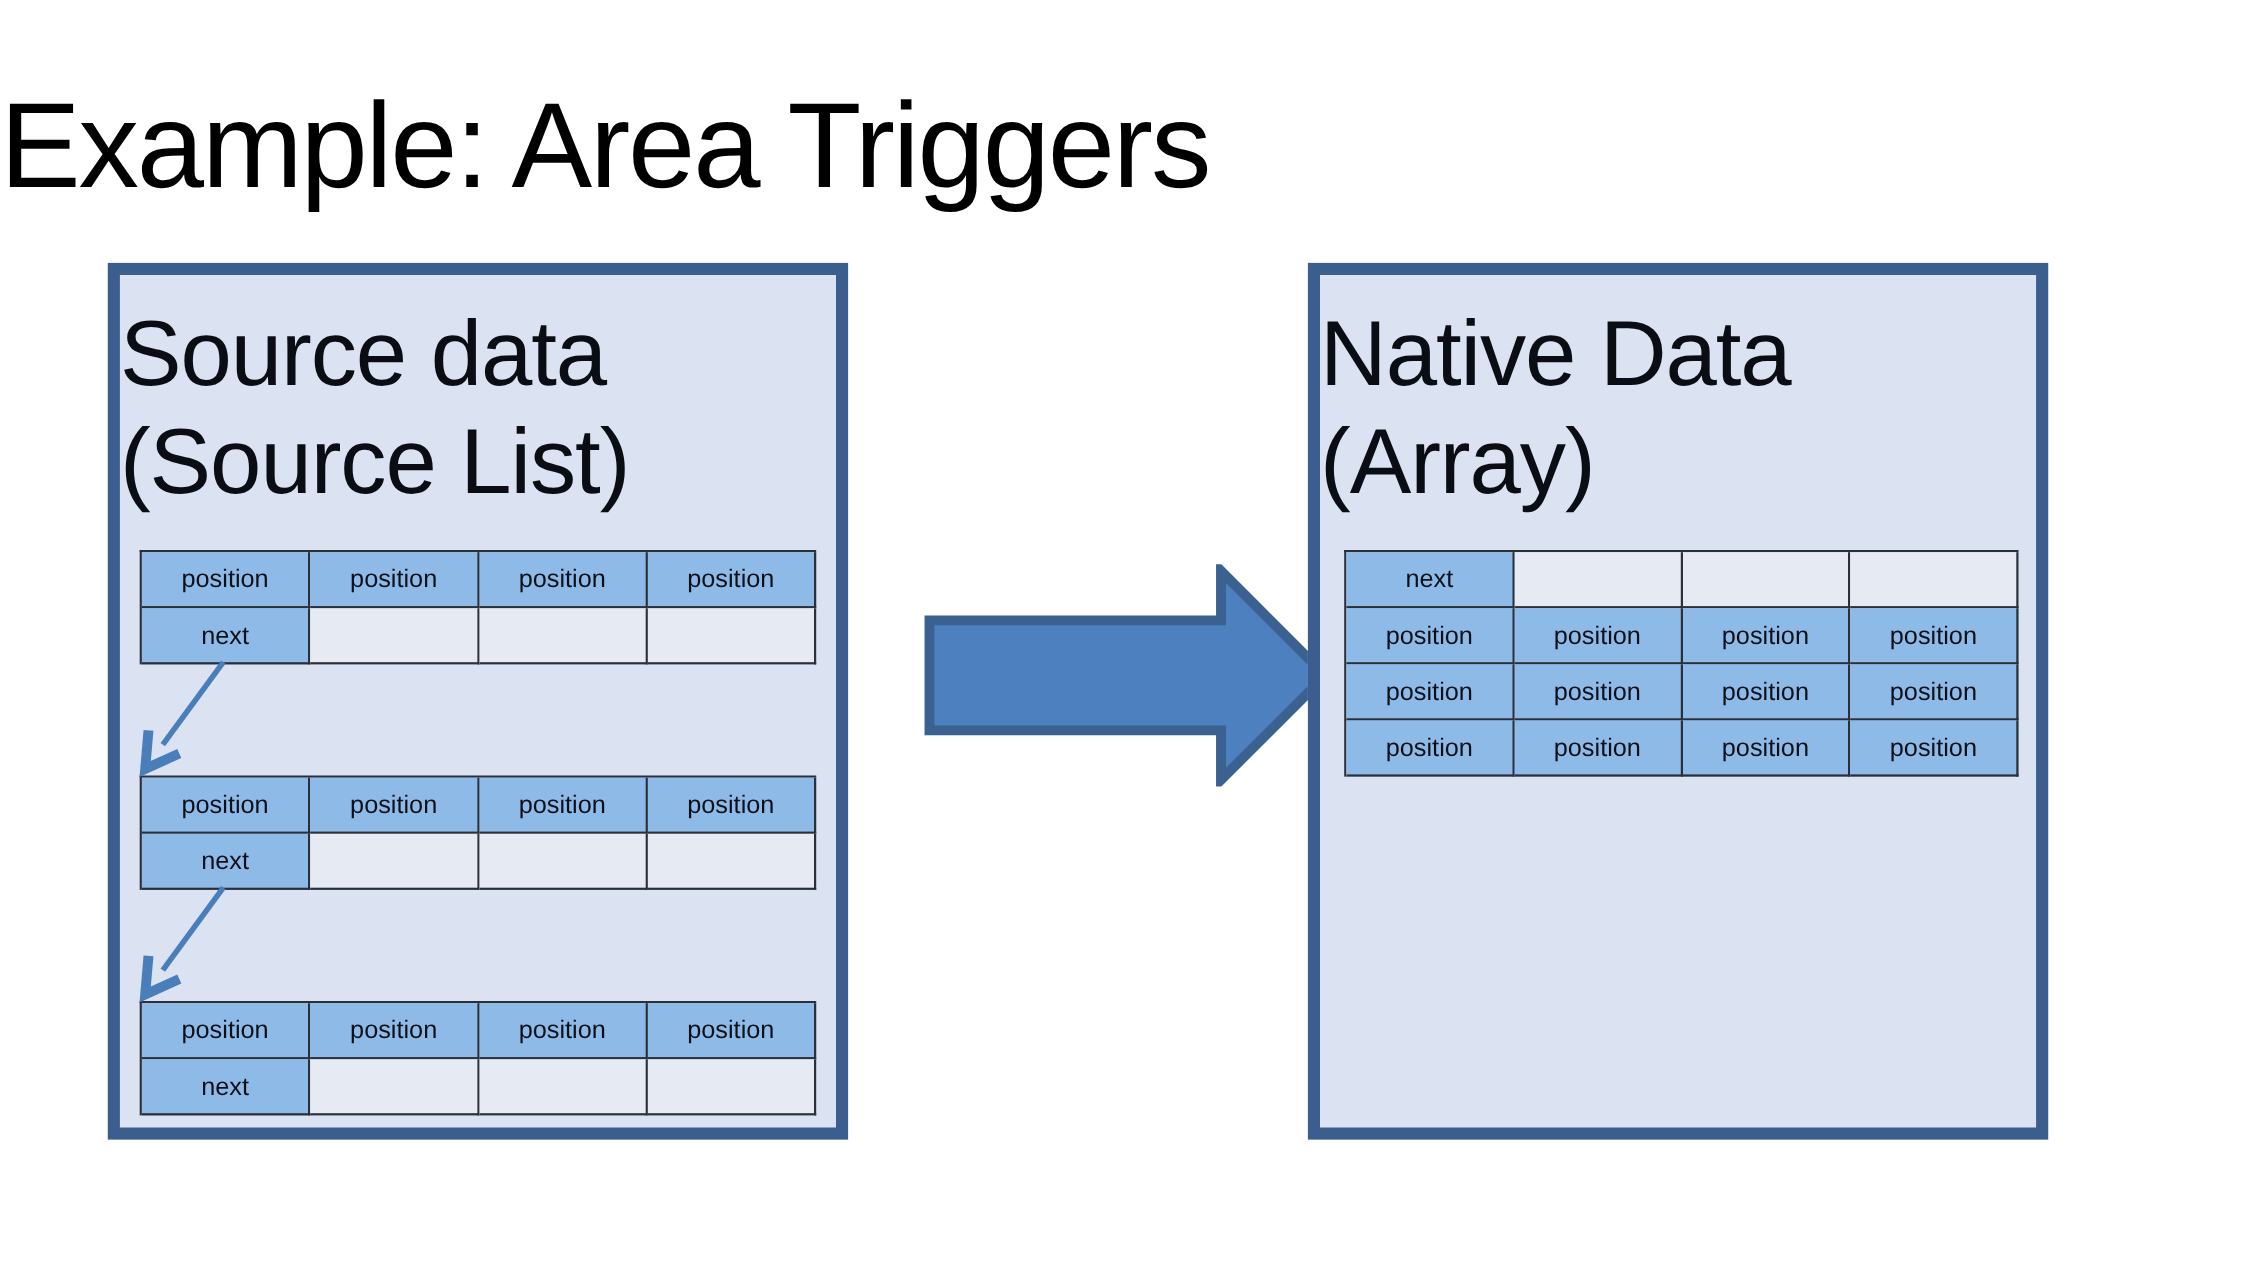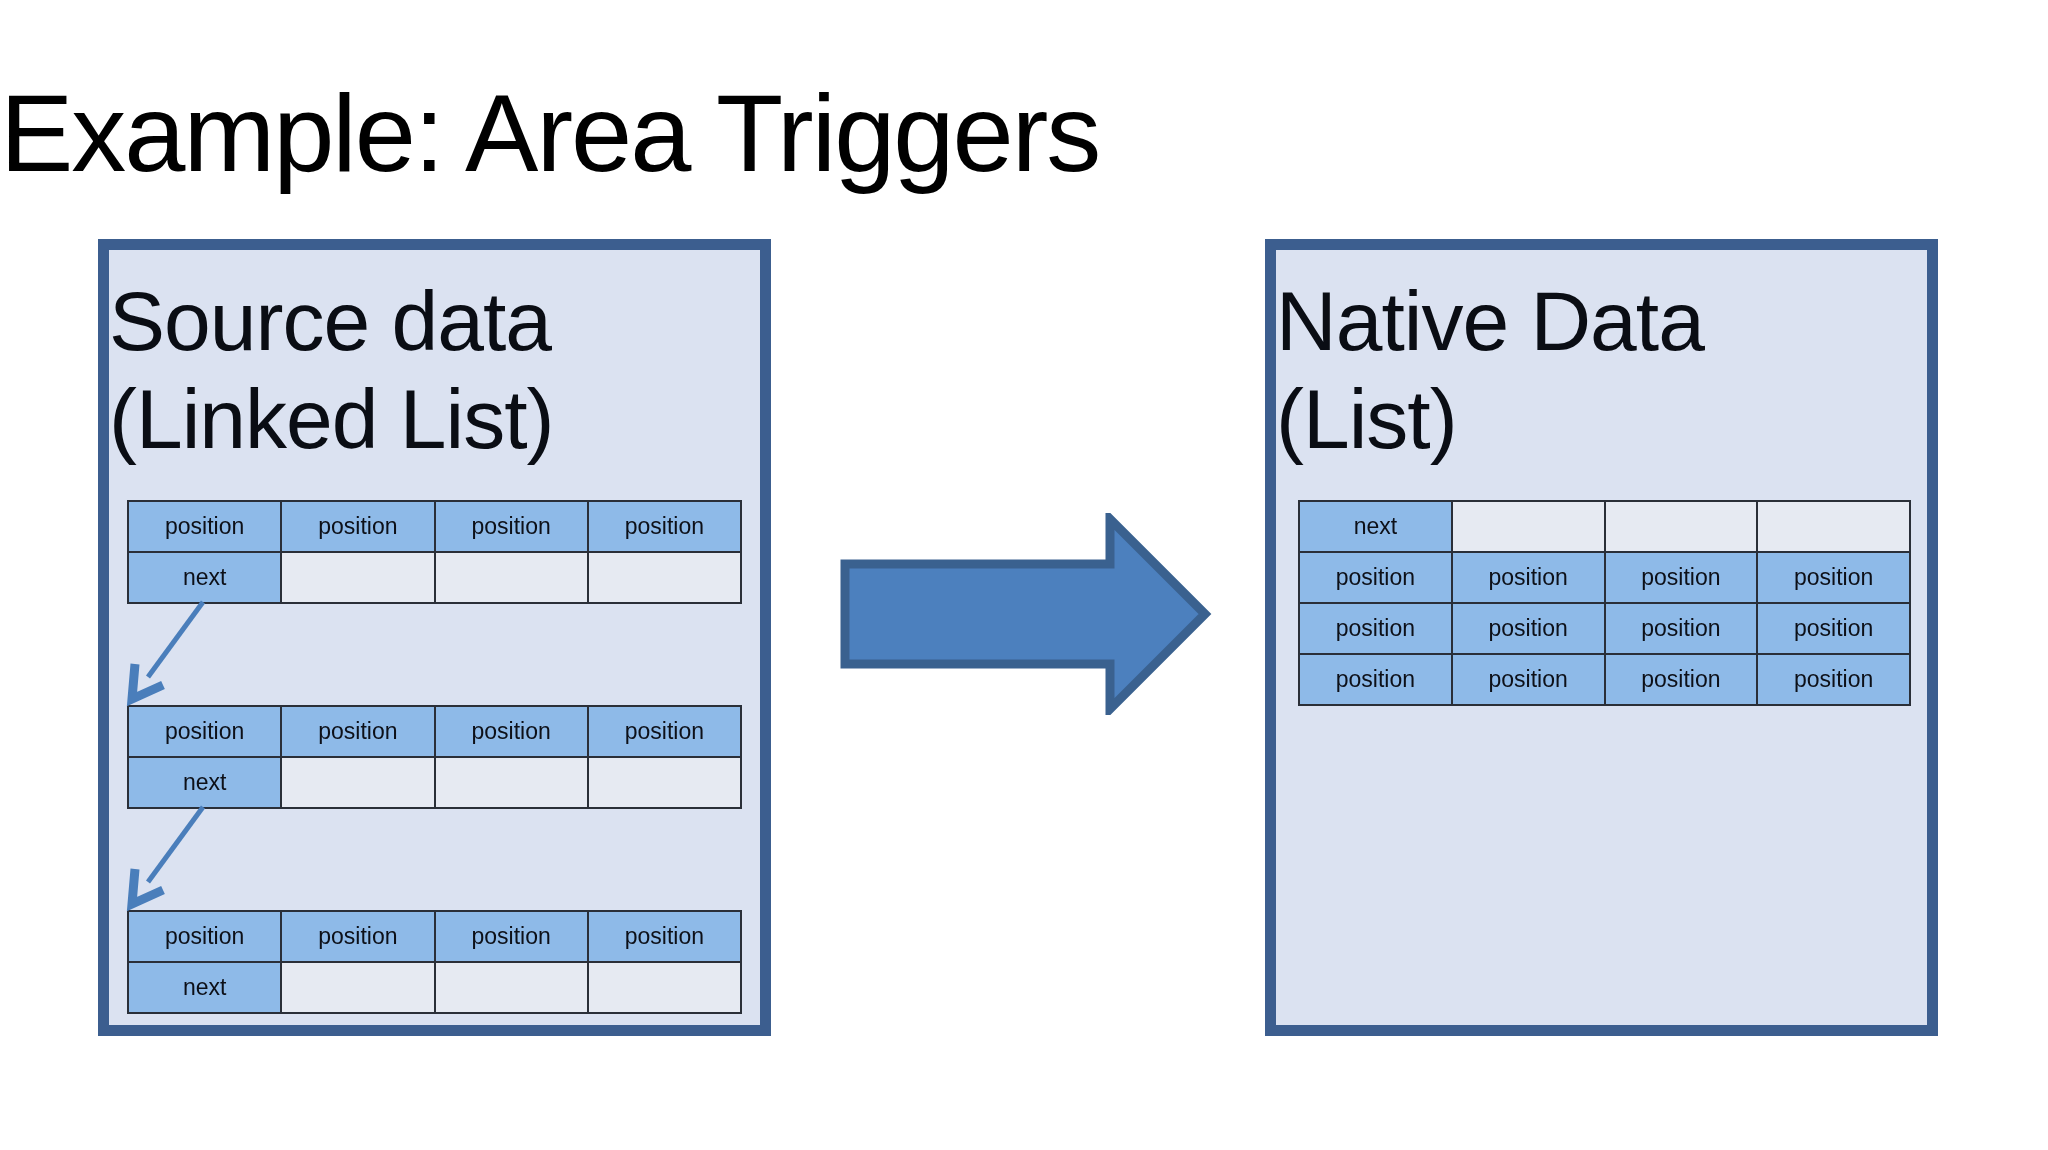--- a/index.html
+++ b/index.html
@@ -21,21 +21,21 @@
   }
   .panel {
     position:absolute;
     top:239px;
     width:673px; height:797px;
     box-sizing:border-box;
     background:var(--panel_fill);
     border:11px solid var(--panel_border);
   }
   .panel.left  { left:98px; }
-  .panel.right { left:1265px; }
+  .panel.right { left:1189px; }
   .panel-title {
     padding-top:22px;
     text-align:left;
     font-size:84px;
     line-height:1.17;
     color:var(--text);
     letter-spacing:-1px;
   }
   .data-table {
     position:absolute;
@@ -82,21 +82,21 @@
   }
 </style>
 </head>
 <body>
 
 <div class="slide-title">Example: Area Triggers</div>
 
 <section class="panel left">
   <div class="panel-title">
     <span>Source data</span><br>
-    <span>(Linked List)</span>
+    <span>(Source List)</span>
   </div>
 
   <div class="data-table lt0" data-table="left_panel.node_tables.0.rows">
       <div class="t-row">
         <div class="t-cell filled">position</div>
         <div class="t-cell filled">position</div>
         <div class="t-cell filled">position</div>
         <div class="t-cell filled">position</div>
       </div>
       <div class="t-row">
@@ -147,21 +147,21 @@
   </svg>
 </section>
 
 <svg class="big-arrow" viewBox="0 0 372 202">
   <polygon class="big-arrow-shape" points="5,51 270,51 270,6 365,101 270,196 270,151 5,151"></polygon>
 </svg>
 
 <section class="panel right">
   <div class="panel-title">
     <span>Native Data</span><br>
-    <span>(List)</span>
+    <span>(Array)</span>
   </div>
 
   <div class="data-table rt" data-table="right_panel.array_table.rows">
       <div class="t-row">
         <div class="t-cell filled">next</div>
         <div class="t-cell empty"></div>
         <div class="t-cell empty"></div>
         <div class="t-cell empty"></div>
       </div>
       <div class="t-row">

